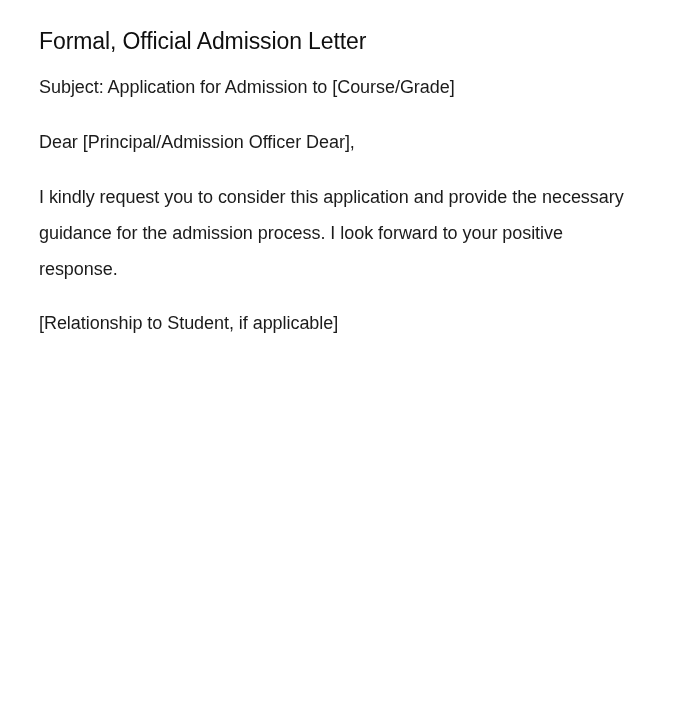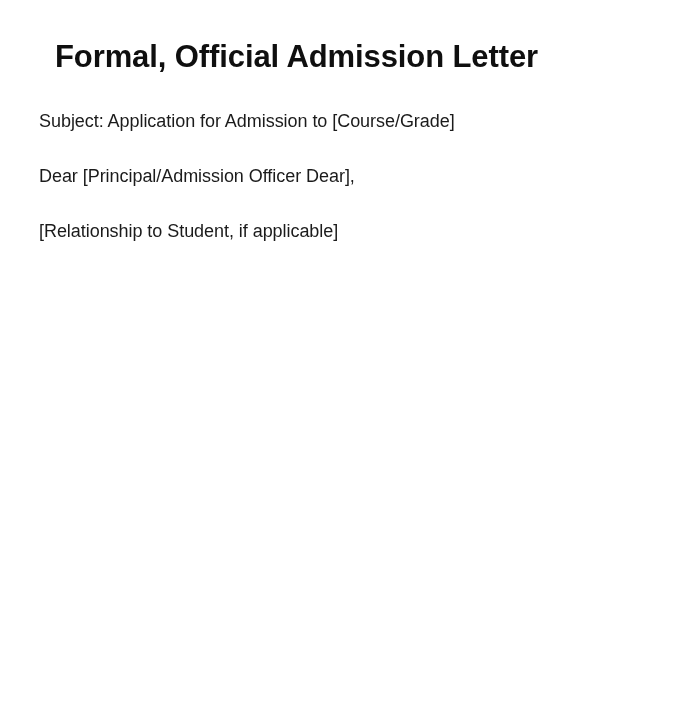--- a/index.html
+++ b/index.html
@@ -17,25 +17,25 @@
 
   .letter-page {
     box-sizing: border-box;
     width: 700px;
     height: 711px;
     background: #ffffff;
     padding: 26px 58px 0 39px;
   }
 
   .letter-title {
-    margin: 16px;
+    margin: 0;
     padding: 0;
-    font-size: 31px;
+    font-size: 23px;
     line-height: 30px;
-    font-weight: bold;
+    font-weight: normal;
     color: #0f0f0f;
     letter-spacing: -0.1px;
   }
 
   .letter-body {
     margin: 0;
     padding: 0;
     max-width: 603px;
   }
 
@@ -43,21 +43,21 @@
     margin: 0 0 18px 0;
     padding: 0;
     font-size: 18px;
     line-height: 36px;
     color: #1b1b1b;
     font-weight: normal;
     letter-spacing: -0.05px;
   }
 
   .letter-para.first-para {
-    margin-top: 31px;
+    margin-top: 13px;
   }
 
   .letter-para.single-line {
     margin-bottom: 19px;
   }
 
   .letter-para.last-para {
     margin-bottom: 0;
   }
 </style>
@@ -68,20 +68,21 @@
 
   <h1 class="letter-title">Formal, Official Admission Letter</h1>
 
   <div class="letter-body">
 
     <p class="letter-para single-line first-para">Subject: Application for Admission to [Course/Grade]</p>
 
     <p class="letter-para single-line">Dear [Principal/Admission Officer Dear],</p>
 
 
+    <p class="letter-para">I kindly request you to consider this application and provide the necessary guidance for the admission process. I look forward to your positive response.</p>
 
 
 
 
     <p class="letter-para single-line last-para">[Relationship to Student, if applicable]</p>
 
   </div>
 </div>
 
 </body></html>

